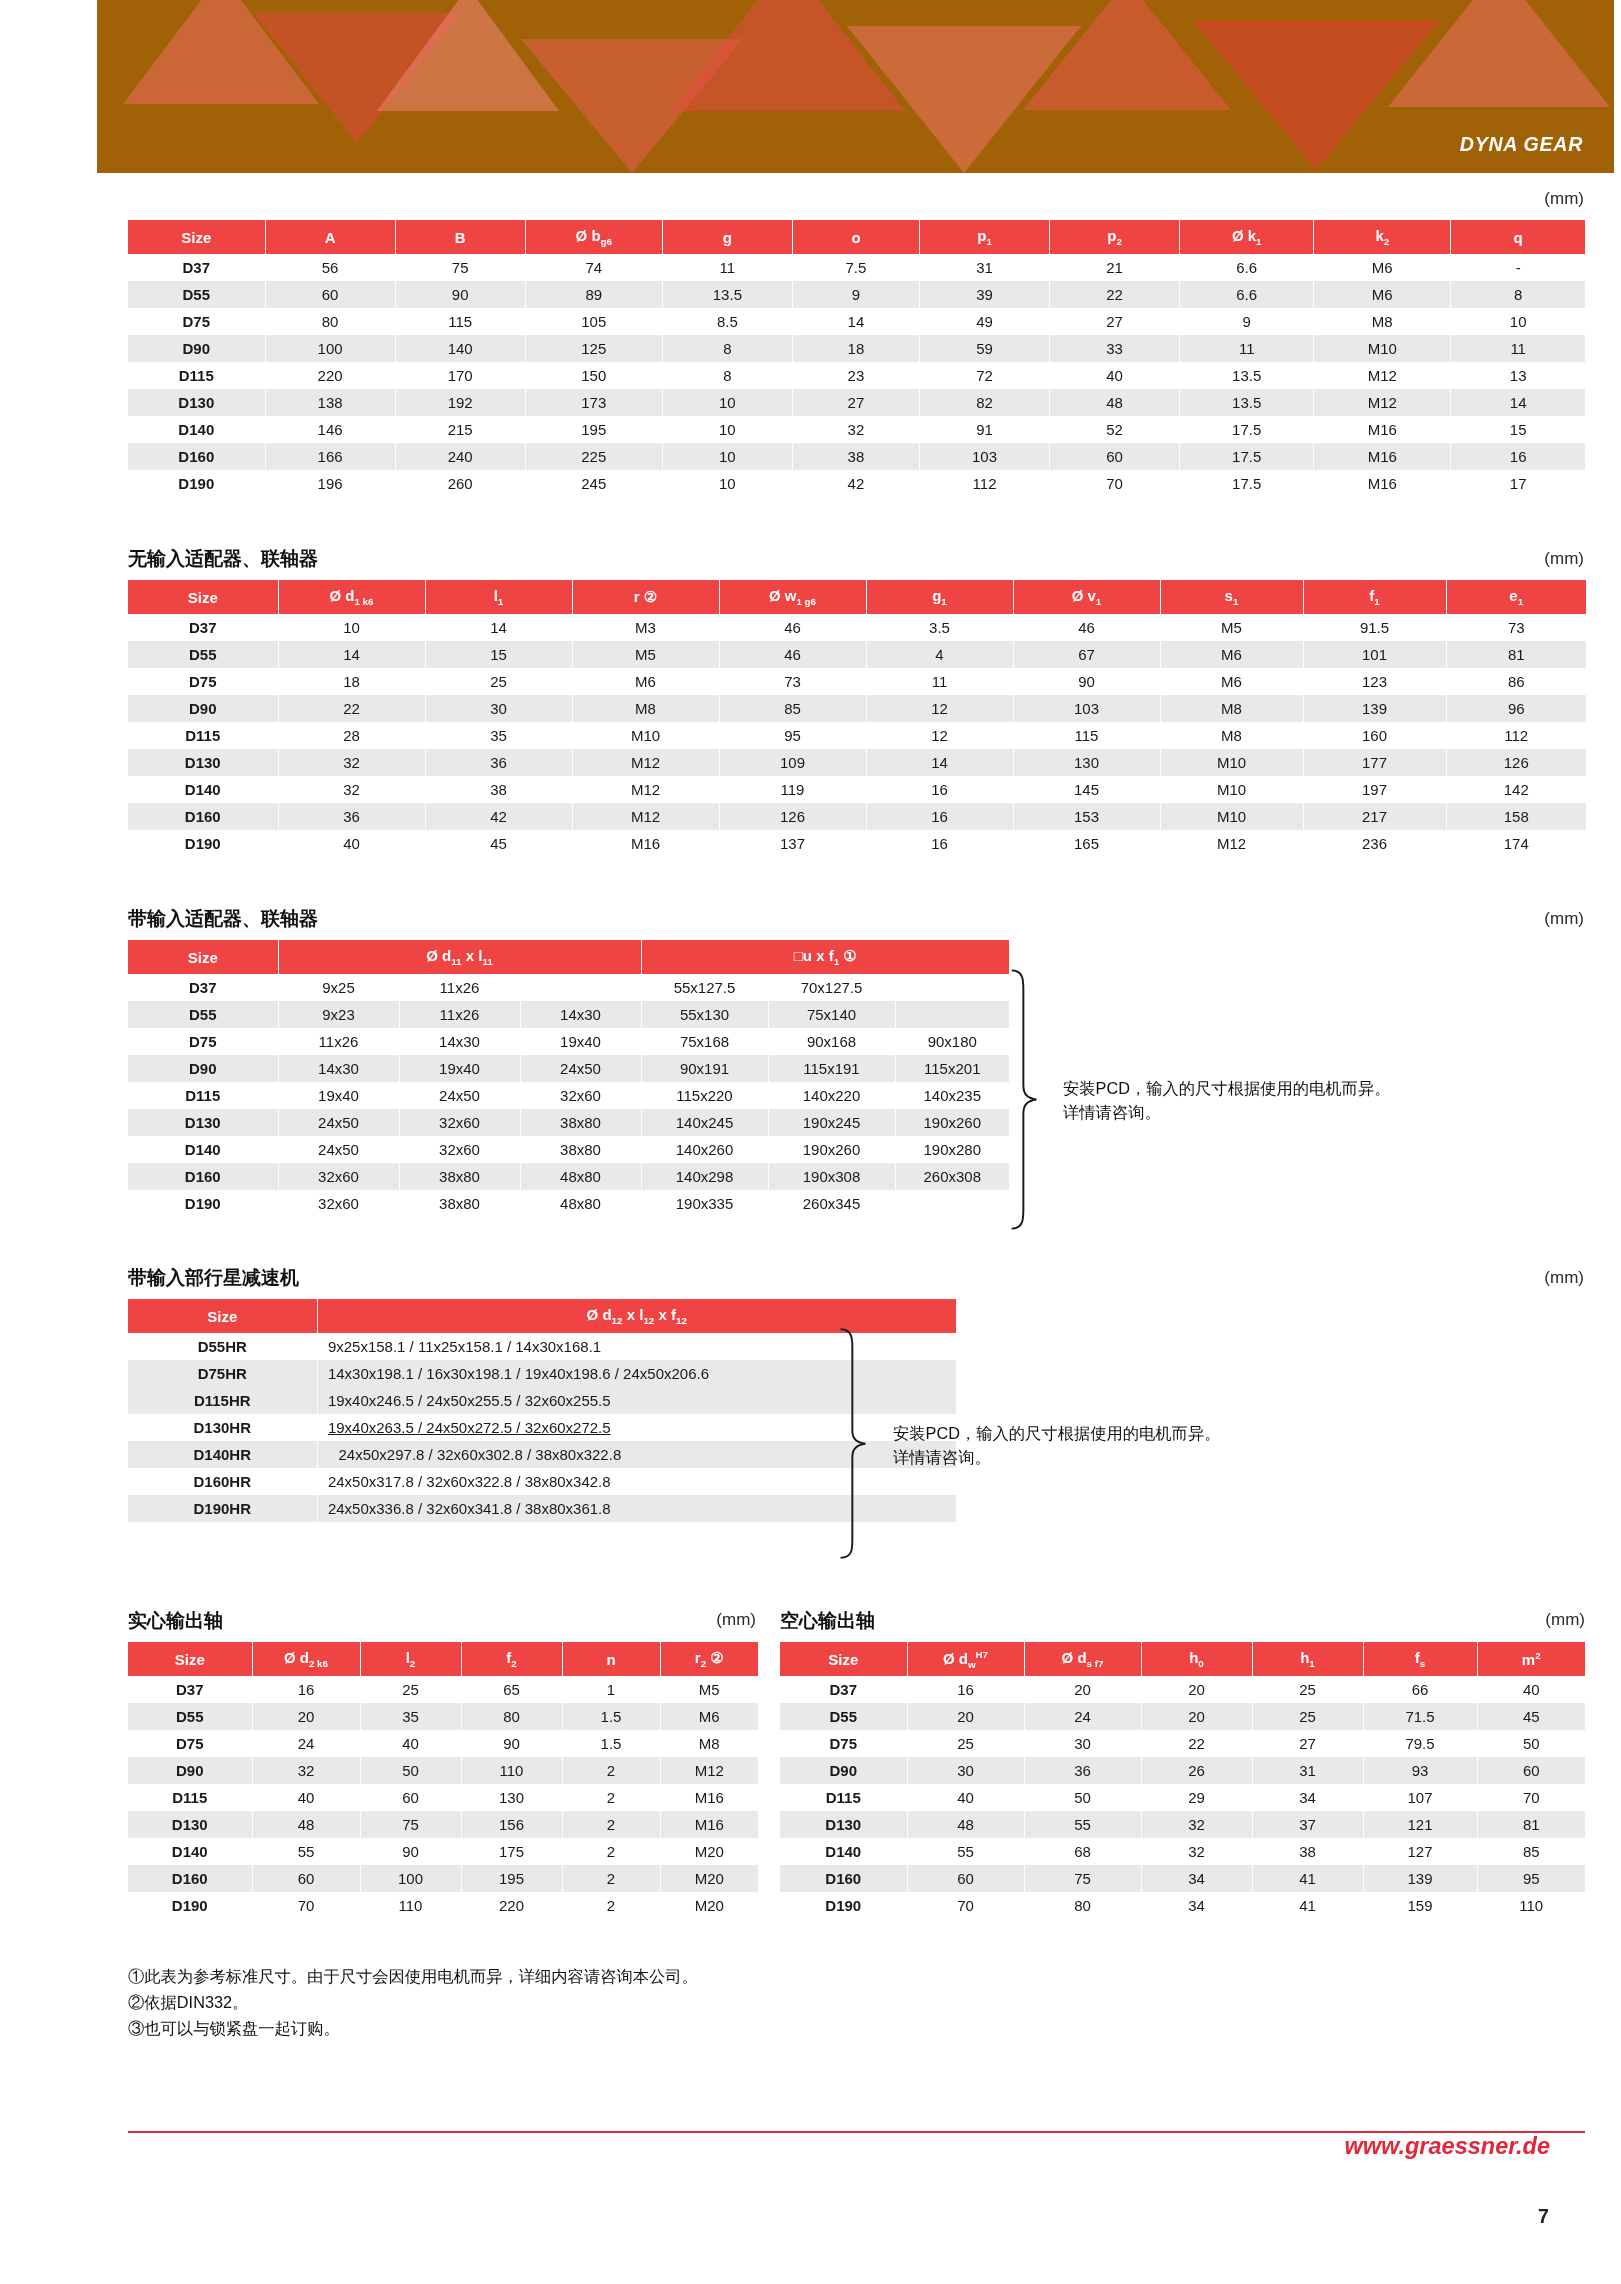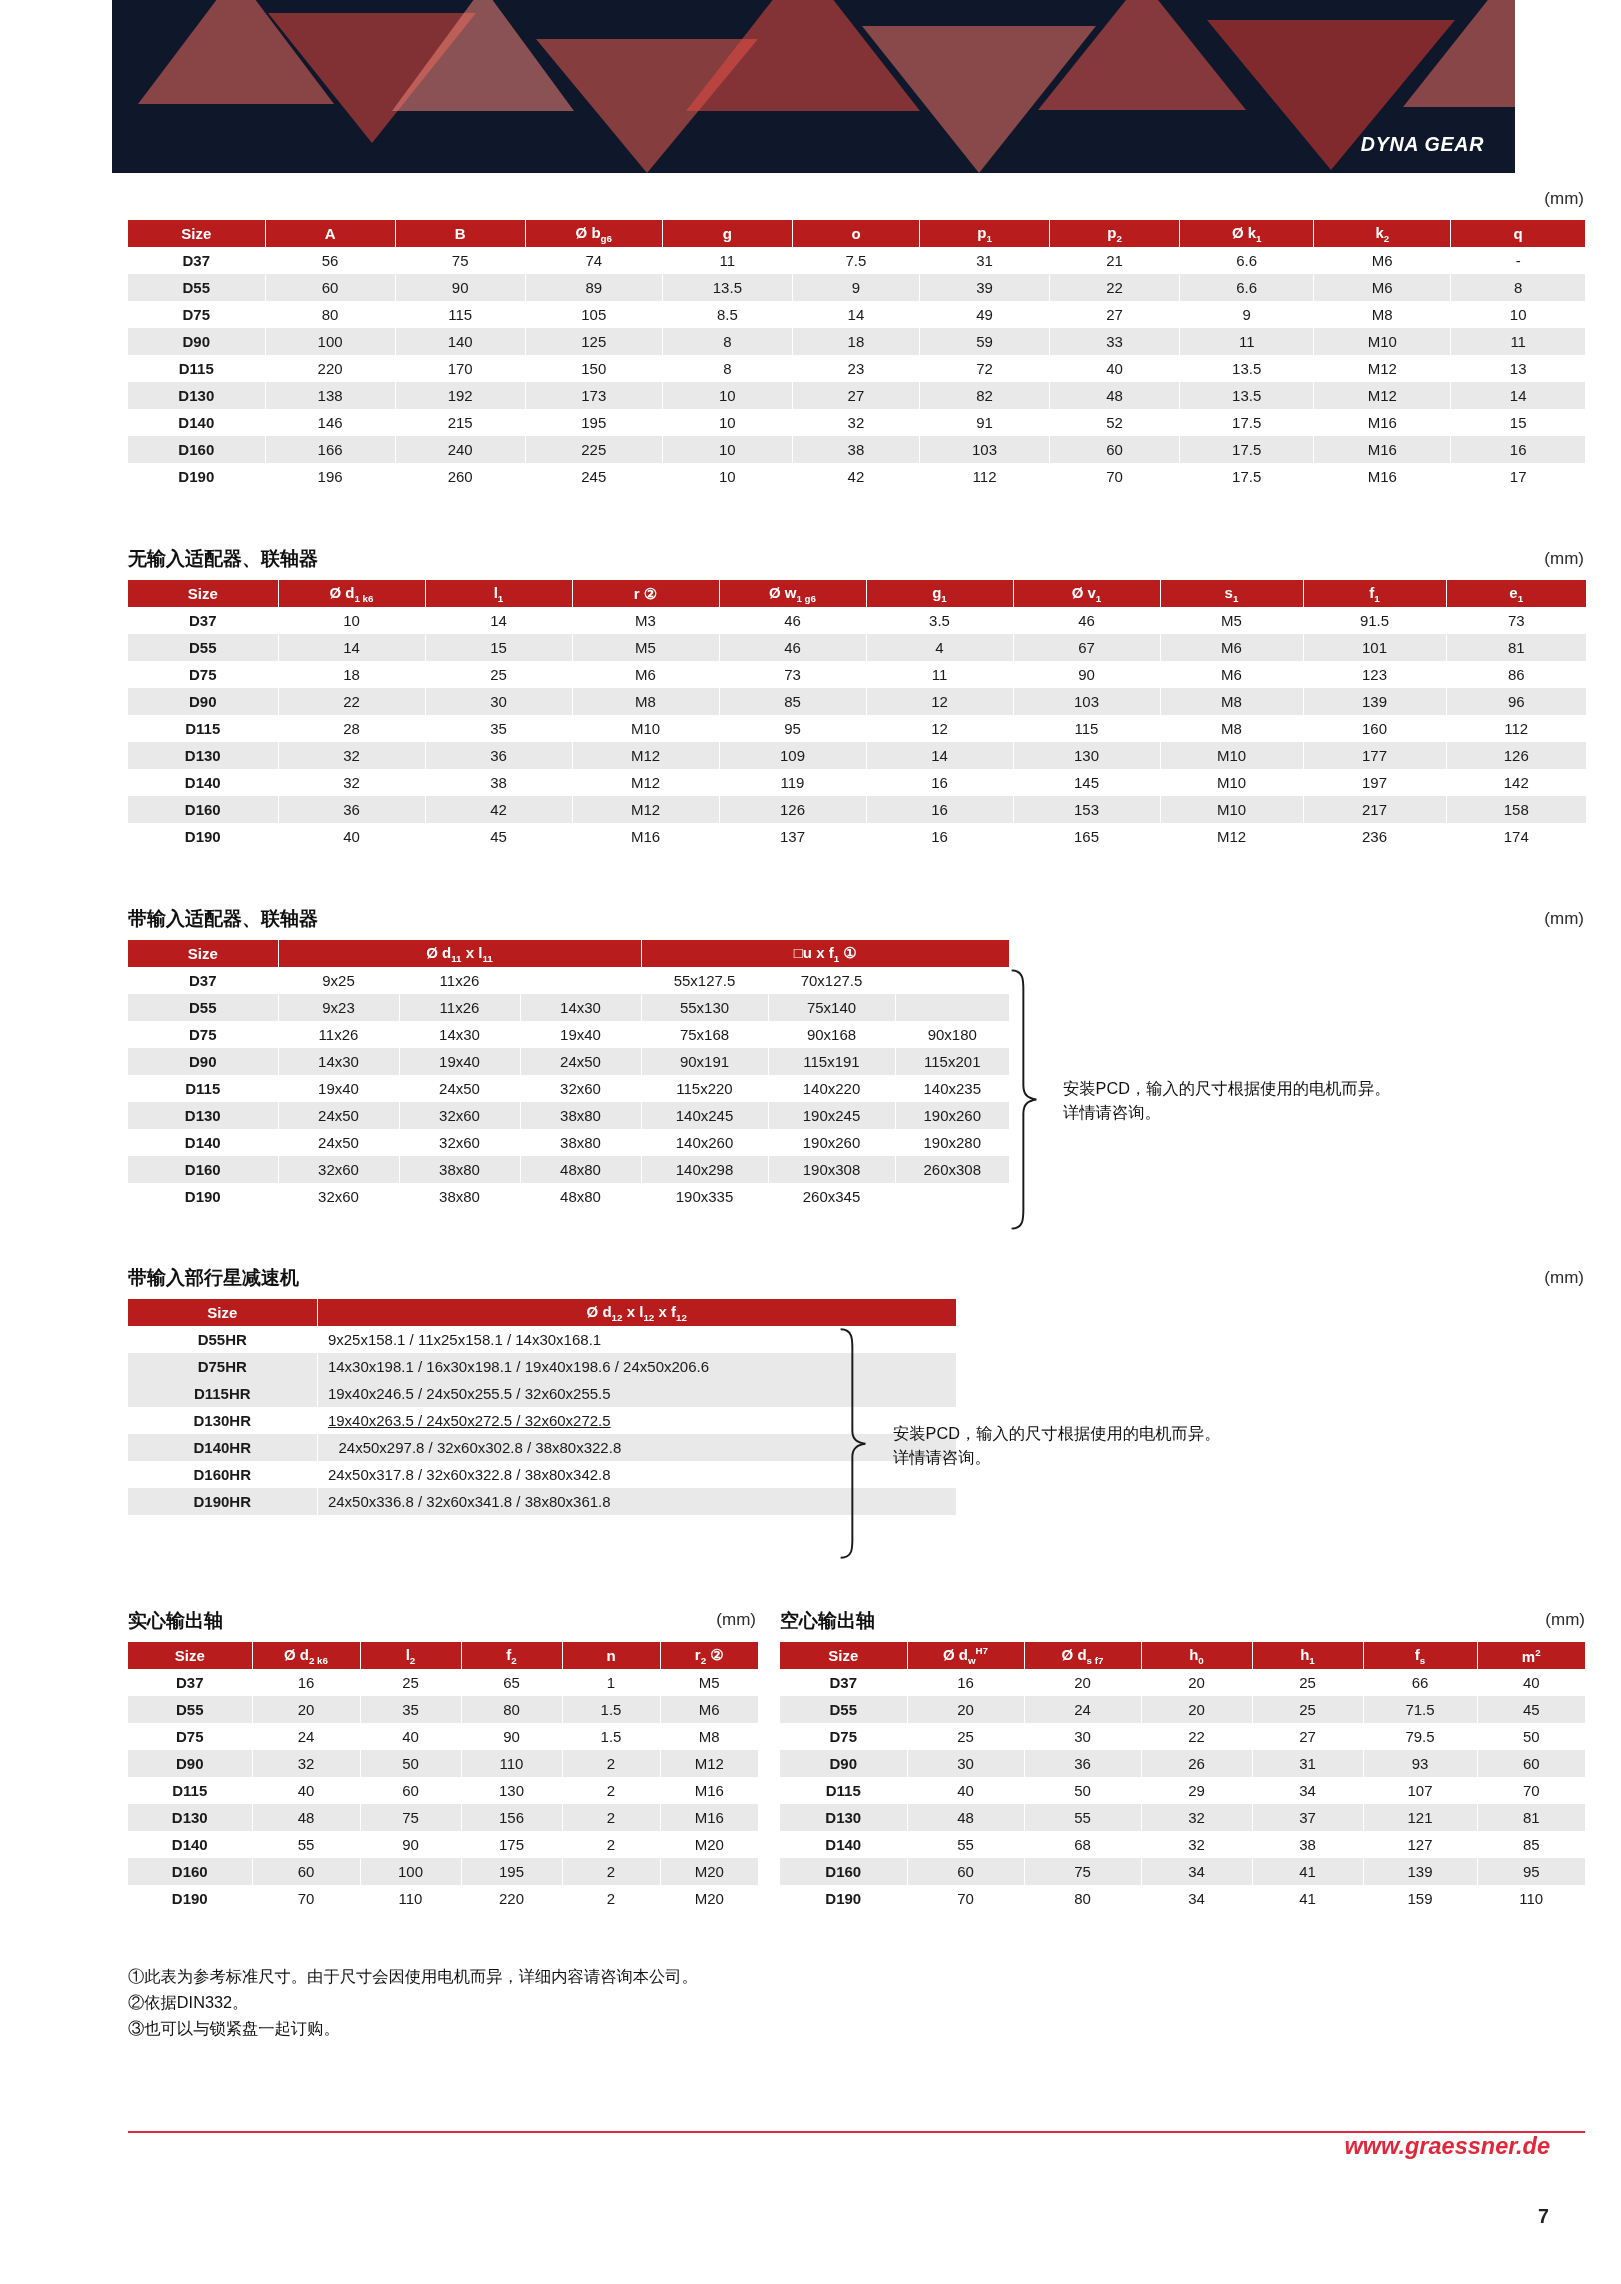--- a/index.html
+++ b/index.html
@@ -14,22 +14,22 @@
   }
   .page {
     position: relative;
     width: 1622px;
     height: 2284px;
     overflow: hidden;
   }
   
   .banner {
     position: absolute;
-    left: 112px; top: 0; width: 1403px; height: 173px;
-    background: #0f172a;
+    left: 97px; top: 0; width: 1517px; height: 173px;
+    background: #a16207;
     overflow: hidden;
   }
   .banner .tri {
     position: absolute;
     width: 0; height: 0;
     border-style: solid;
     opacity: .55;
   }
   .banner-label {
     position: absolute;
@@ -50,25 +50,25 @@
     font-size: 19px;
     font-weight: bold;
     color: #111;
   }
   table.t {
     border-collapse: collapse;
     table-layout: fixed;
     font-size: 15px;
   }
   table.t th {
-    background: #b91c1c;
+    background: #ef4444;
     color: #ffffff;
     font-weight: bold;
     font-size: 15px;
-    height: 27px;
+    height: 34px;
     border-right: 1.3px solid #ffffff;
     text-align: center;
     vertical-align: middle;
     padding: 0 11px;
   }
   table.t th:last-child { border-right: none; }
   table.t td {
     height: 27px;
     text-align: center;
     vertical-align: middle;

